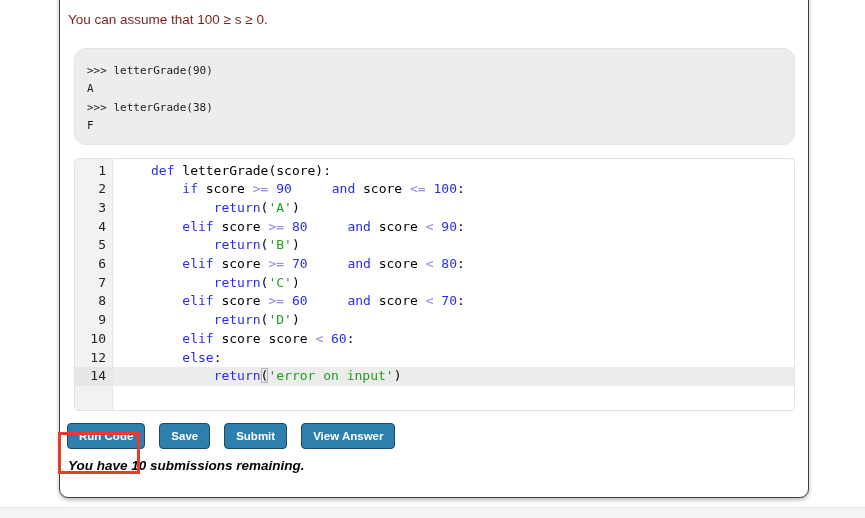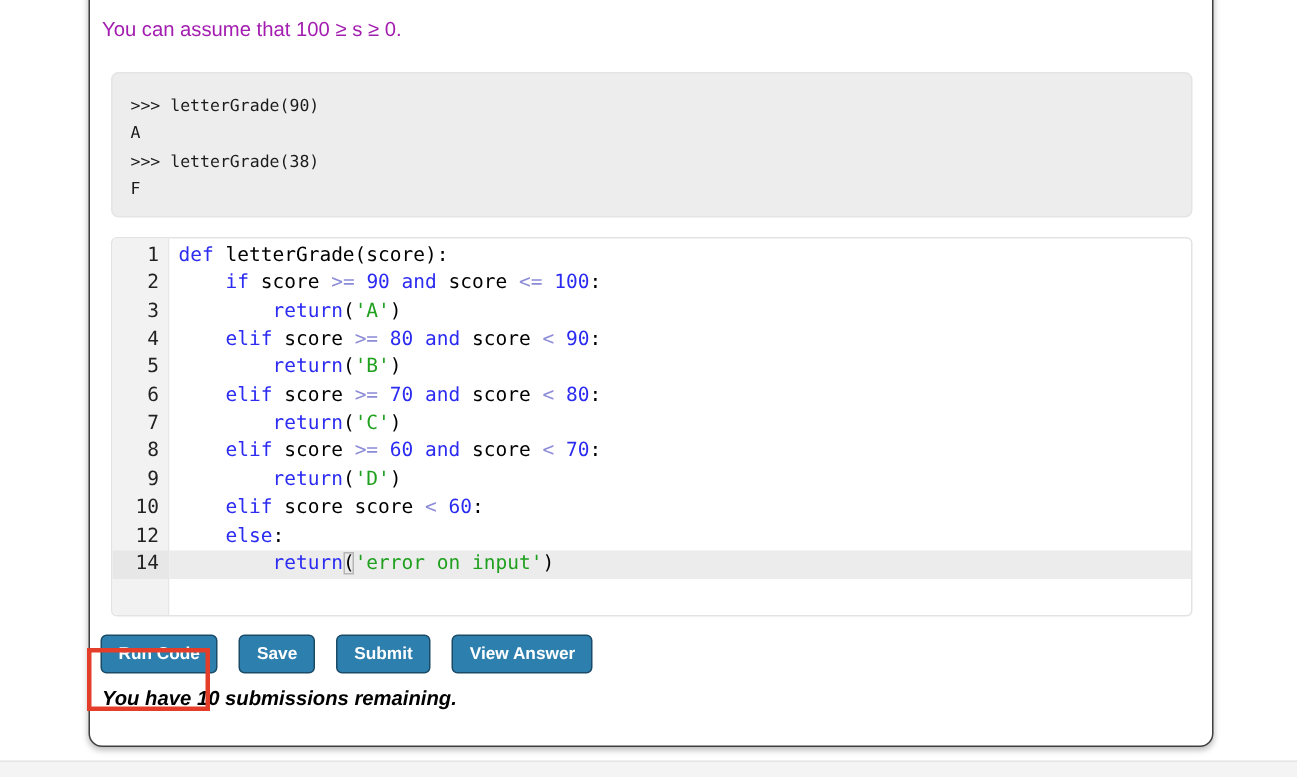--- a/index.html
+++ b/index.html
@@ -21,28 +21,28 @@
     height: 514px;
     background: #ffffff;
     border: 1px solid var(--panel-border, #3f3f3f);
     border-radius: 9px;
     box-shadow: 0 2px 4px rgba(0,0,0,0.28);
     padding: 24px 14px 0 8px;
   }
   .instr {
     font-size: 13.5px;
     line-height: 22px;
-    color: #a21caf;
+    color: #7f1d1d;
   }
   .io-block {
     margin: 17px 0 0 6px;
     width: 721px;
     background: var(--io-bg, #ededed);
     border: 1px solid #e4e4e4;
-    border-radius: 5px;
+    border-radius: 12px;
     padding: 13px 12px 8px 12px;
     font-family: "DejaVu Sans Mono", monospace;
     font-size: 11px;
     line-height: 18.4px;
     color: #1b1b1b;
     white-space: pre;
     overflow: hidden;
   }
   .editor {
     position: relative;
@@ -75,21 +75,21 @@
     text-align: right;
     color: #222;
   }
   .ed-row .code {
     flex: 1;
     padding-left: 6px;
     white-space: pre;
   }
   .ed-row.active .code { background: var(--active-line-bg, #ececec); }
   .ed-row.active .gut  { background: #e7e7e7; }
-  .tk-k { color: var(--keyword, #2b2bf2); }
+  .tk-k { color: var(--keyword, #2b2bf2); margin-left: 32px; }
   .tk-s { color: var(--string, #1fa01f); }
   .tk-n { color: var(--number, #2b2bf2); }
   .tk-o { color: var(--operator, #8c8cd8); }
   .tk-p { color: #000; }
   .tk-m { color: #000; outline: 1px solid #b5b5b5; outline-offset: -1px; }
   .btn-row {
     display: flex;
     align-items: center;
     gap: 14px;
     margin: 12px 0 0 -1px;

